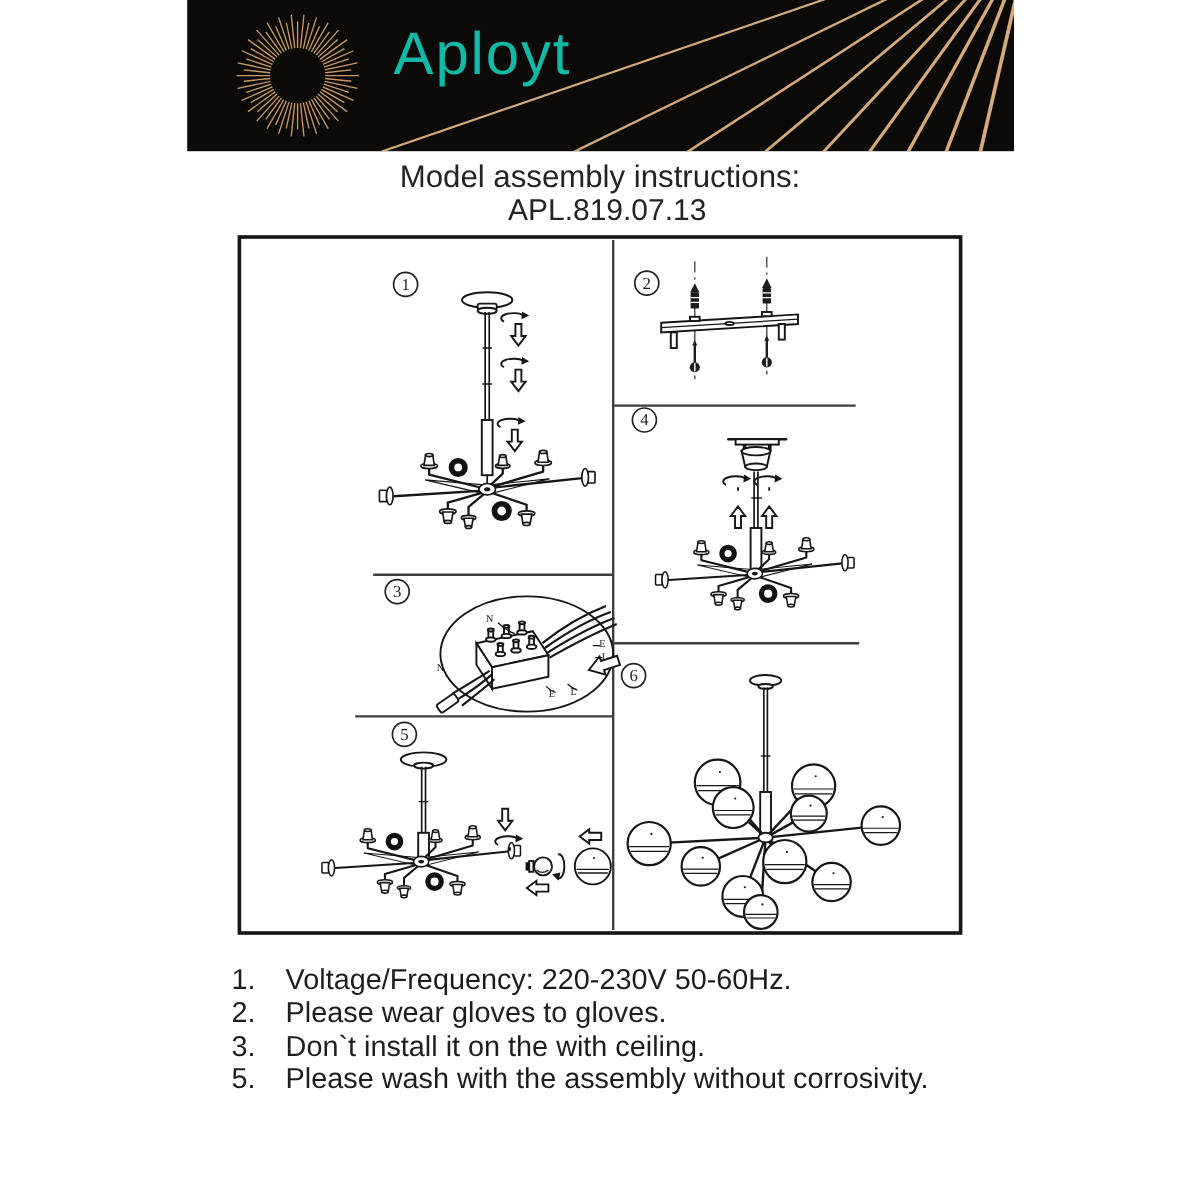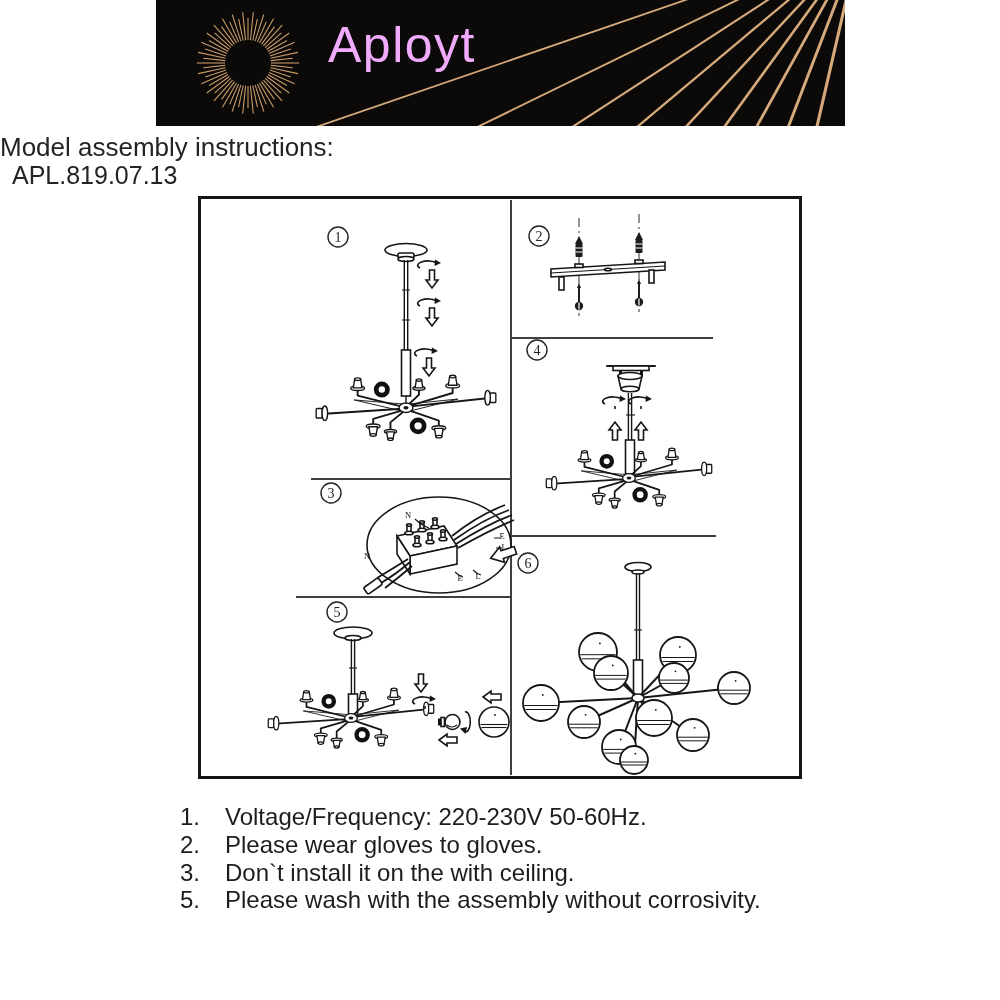--- a/index.html
+++ b/index.html
@@ -2,45 +2,45 @@
 <html><head>
 <meta charset="utf-8">
 <style>
   html,body{margin:0;padding:0;}
   body{width:1000px;height:1000px;background:#fff;font-family:"Liberation Sans",sans-serif;}
   .page{position:relative;width:1000px;height:1000px;background:#fff;overflow:hidden;}
 
   
   .banner{position:absolute;left:156px;top:0;width:689px;height:126px;background:#0b0a08;overflow:hidden;}
   .banner-art{position:absolute;left:0;top:0;width:689px;height:126px;}
-  .brand{position:absolute;left:172px;top:16px;font-size:50px;letter-spacing:1.5px;color:#f0abfc;font-weight:400;}
+  .brand{position:absolute;left:172px;top:16px;font-size:50px;letter-spacing:1.5px;color:#14b8a6;font-weight:400;}
 
   
-  .titleblock{position:absolute;left:0;top:133px;width:1000px;text-align:left;color:#242424;}
+  .titleblock{position:absolute;left:0;top:133px;width:1000px;text-align:center;color:#242424;}
   .t1{font-size:26px;line-height:29px;}
   .t2{font-size:25px;line-height:27px;padding-left:12px;}
 
   
   .panel{position:absolute;left:198px;top:196px;width:604px;height:583px;box-sizing:border-box;border:3px solid #151515;background:#fff;}
   .panel svg{position:absolute;left:0;top:0;width:598px;height:577px;}
 
   .div{stroke:#3f3f3f;stroke-width:2;}
   .ln{stroke:#161616;stroke-width:2.2;fill:none;stroke-linecap:round;}
   .ln1{stroke:#161616;stroke-width:1.4;fill:none;}
   .ln2{stroke:#161616;stroke-width:1.1;fill:none;}
   .wfill{fill:#fff;stroke:#161616;stroke-width:1.6;}
   .spfan{fill:#fff;stroke:#161616;stroke-width:1.1;}
   .dd{stroke:#2c2c2c;stroke-width:1;stroke-dasharray:9 4 2 4;fill:none;}
   .wire{stroke:#161616;stroke-width:1.8;fill:none;}
   .stepnum circle{fill:#fff;stroke:#222;stroke-width:1.4;}
   .stepnum text{font-family:"Liberation Serif",serif;font-size:14px;fill:#222;text-anchor:middle;}
   .lbl{font-family:"Liberation Serif",serif;font-size:8.5px;fill:#111;text-anchor:middle;}
 
   
-  .notes{position:absolute;left:180px;top:803px;margin:0;padding:0;list-style:none;color:#1d1d1d;}
+  .notes{position:absolute;left:193px;top:803px;margin:0;padding:0;list-style:none;color:#1d1d1d;}
   .notes li{font-size:24px;line-height:27.8px;white-space:nowrap;}
   .notes .n{display:inline-block;width:45px;}
 </style>
 </head>
 <body>
 
 <div class="page">
 
   <header class="banner">
     <svg class="banner-art" viewBox="0 0 689 126">

